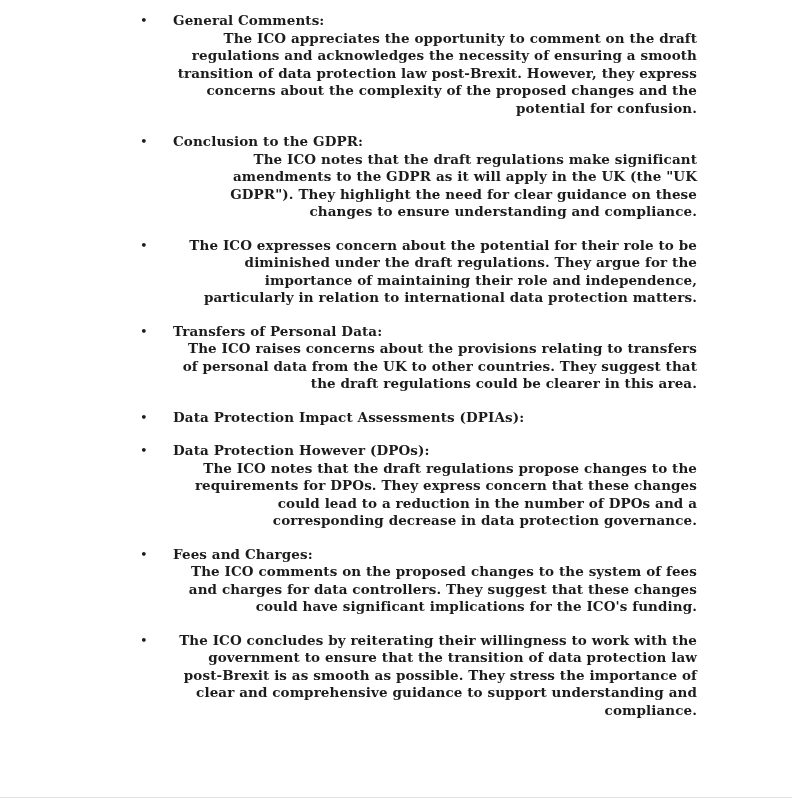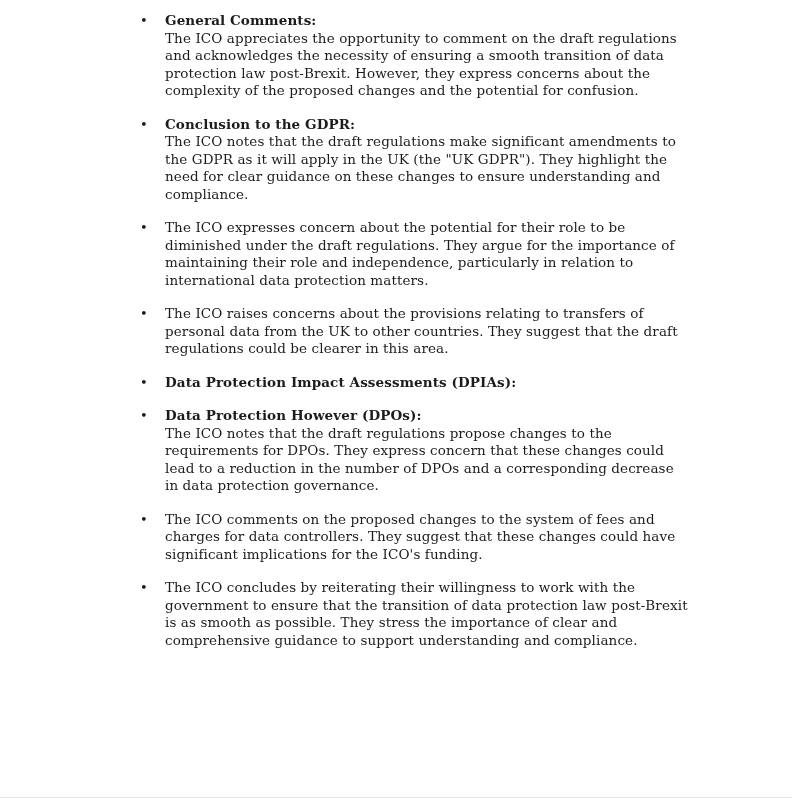--- a/index.html
+++ b/index.html
@@ -34,26 +34,28 @@
     width: 25px;
     font-size: 13px;
     line-height: 17.5px;
     color: #1c1c1c;
   }
   .item-content {
     width: 524px;
     font-size: 13.5px;
     line-height: 17.5px;
     letter-spacing: 0.1px;
+    margin-left: 8px;
   }
   .item-heading {
     font-weight: bold;
   }
   .item-body {
-    font-weight: normal;
+    font-weight: bold;
+    text-align: right;
   }
   .page-bottom-rule {
     position: absolute;
     left: 0;
     bottom: 0;
     width: 792px;
     height: 1px;
     background: #e3e3e3;
   }
 </style>
@@ -82,20 +84,21 @@
     <li class="list-item">
       <span class="bullet">•</span>
       <div class="item-content">
         <div class="item-body">The ICO expresses concern about the potential for their role to be diminished under the draft regulations. They argue for the importance of maintaining their role and independence, particularly in relation to international data protection matters.</div>
       </div>
     </li>
 
     <li class="list-item">
       <span class="bullet">•</span>
       <div class="item-content">
+        <div class="item-heading">Transfers of Personal Data:</div>
         <div class="item-body">The ICO raises concerns about the provisions relating to transfers of personal data from the UK to other countries. They suggest that the draft regulations could be clearer in this area.</div>
       </div>
     </li>
 
     <li class="list-item">
       <span class="bullet">•</span>
       <div class="item-content">
         <div class="item-heading">Data Protection Impact Assessments (DPIAs):</div>
       </div>
     </li>
@@ -104,20 +107,21 @@
       <span class="bullet">•</span>
       <div class="item-content">
         <div class="item-heading">Data Protection However (DPOs):</div>
         <div class="item-body">The ICO notes that the draft regulations propose changes to the requirements for DPOs. They express concern that these changes could lead to a reduction in the number of DPOs and a corresponding decrease in data protection governance.</div>
       </div>
     </li>
 
     <li class="list-item">
       <span class="bullet">•</span>
       <div class="item-content">
+        <div class="item-heading">Fees and Charges:</div>
         <div class="item-body">The ICO comments on the proposed changes to the system of fees and charges for data controllers. They suggest that these changes could have significant implications for the ICO's funding.</div>
       </div>
     </li>
 
     <li class="list-item">
       <span class="bullet">•</span>
       <div class="item-content">
         <div class="item-body">The ICO concludes by reiterating their willingness to work with the government to ensure that the transition of data protection law post-Brexit is as smooth as possible. They stress the importance of clear and comprehensive guidance to support understanding and compliance.</div>
       </div>
     </li>

